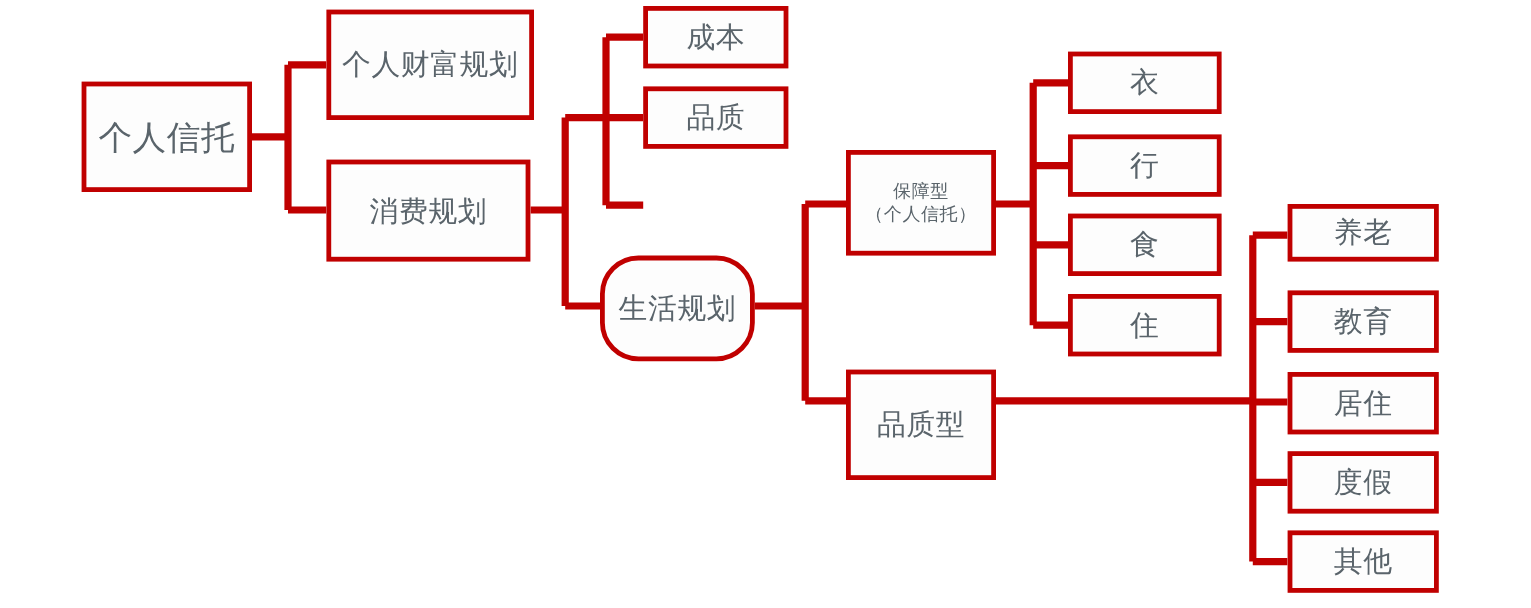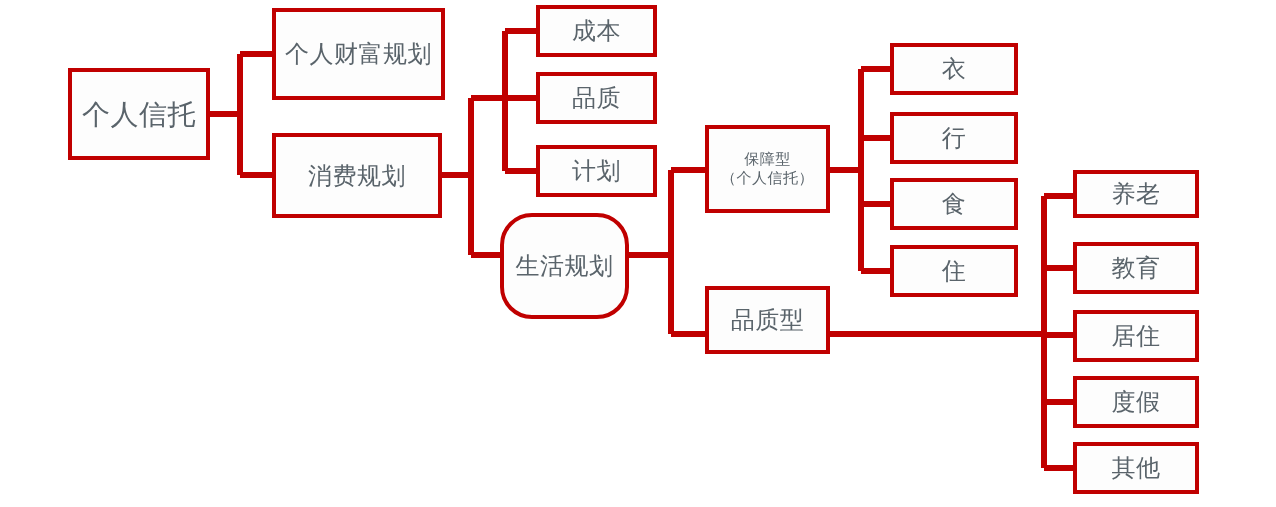--- a/index.html
+++ b/index.html
@@ -118,34 +118,31 @@
   </div>
 
   <div class="node-box size-md" style="left:536px; top:5px;   width:121px; height:52px;">
     <span class="node-label">成本</span>
   </div>
 
   <div class="node-box size-md" style="left:536px; top:72px;  width:121px; height:52px;">
     <span class="node-label">品质</span>
   </div>
 
-  <div class="node-box size-md" style="left:536px; top:145px; width:121px; height:52px;">
-    <span class="node-label">计划</span>
-  </div>
 
-  <div class="node-box size-md" style="left:500px; top:213px; width:129px; height:106px;border-radius:32px;">
+  <div class="node-box size-md" style="left:500px; top:213px; width:129px; height:88px;border-radius:32px;">
     <span class="node-label">生活规划</span>
   </div>
 
   <div class="node-box size-sm" style="left:705px; top:125px; width:125px; height:88px;">
     <span class="node-label">保障型
 （个人信托）</span>
   </div>
 
-  <div class="node-box size-md" style="left:705px; top:286px; width:125px; height:68px;">
+  <div class="node-box size-md" style="left:705px; top:308px; width:125px; height:92px;">
     <span class="node-label">品质型</span>
   </div>
 
   <div class="node-box size-md" style="left:890px; top:43px;  width:128px; height:52px;">
     <span class="node-label">衣</span>
   </div>
 
   <div class="node-box size-md" style="left:890px; top:112px; width:128px; height:52px;">
     <span class="node-label">行</span>
   </div>

